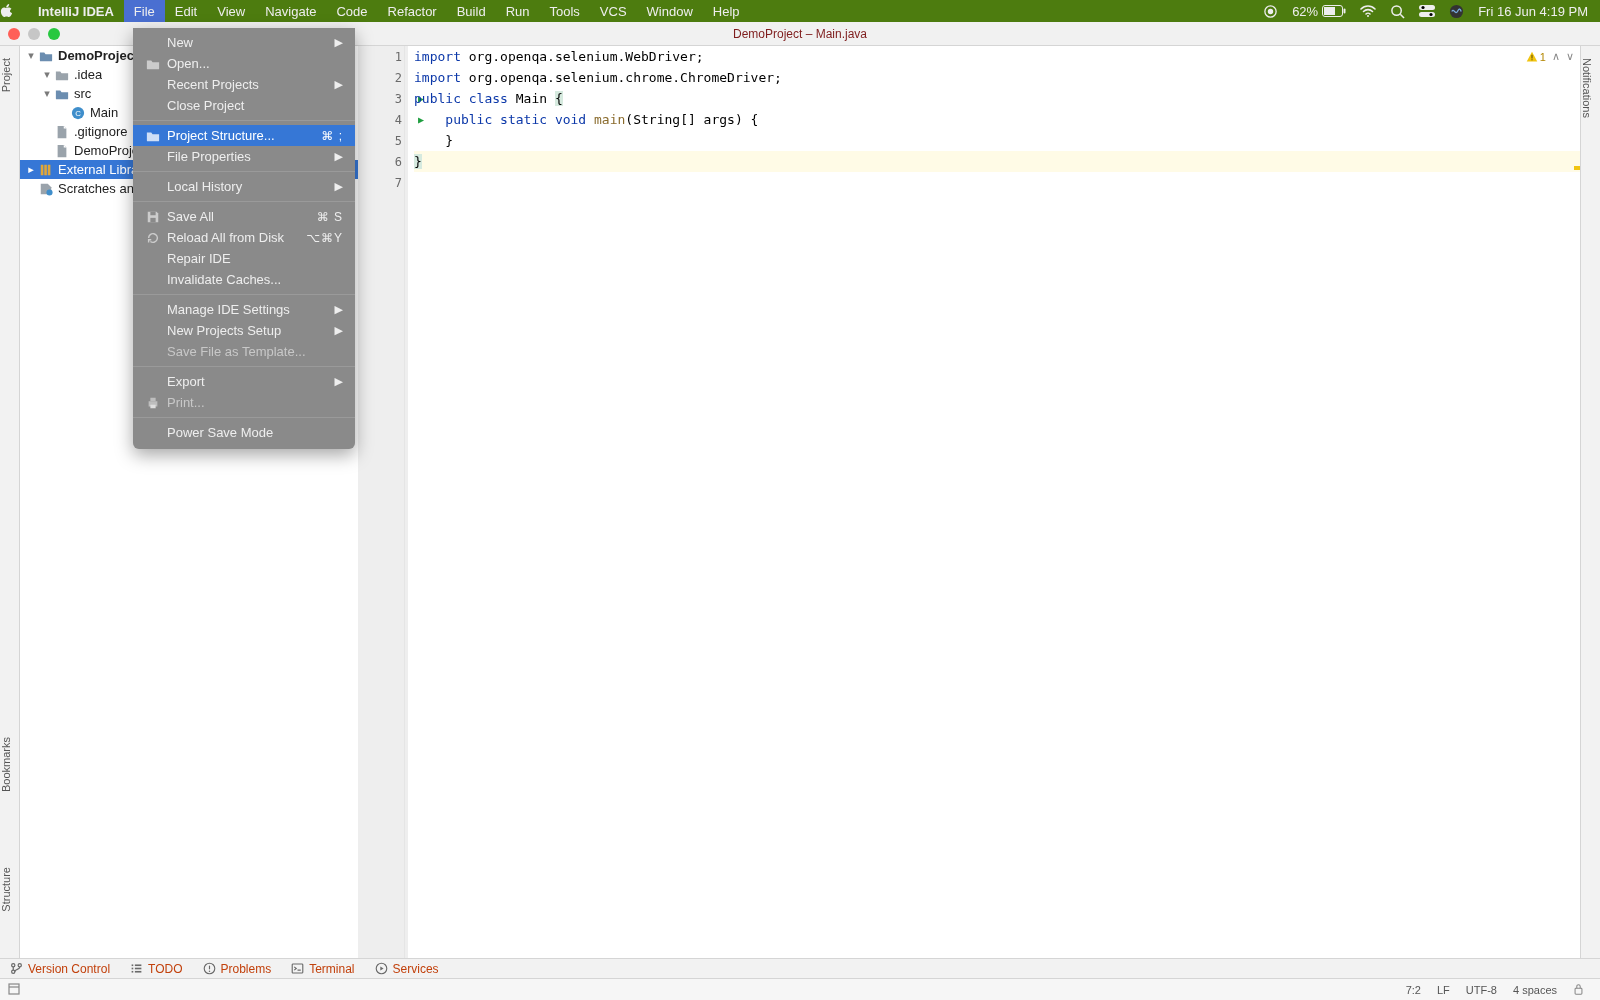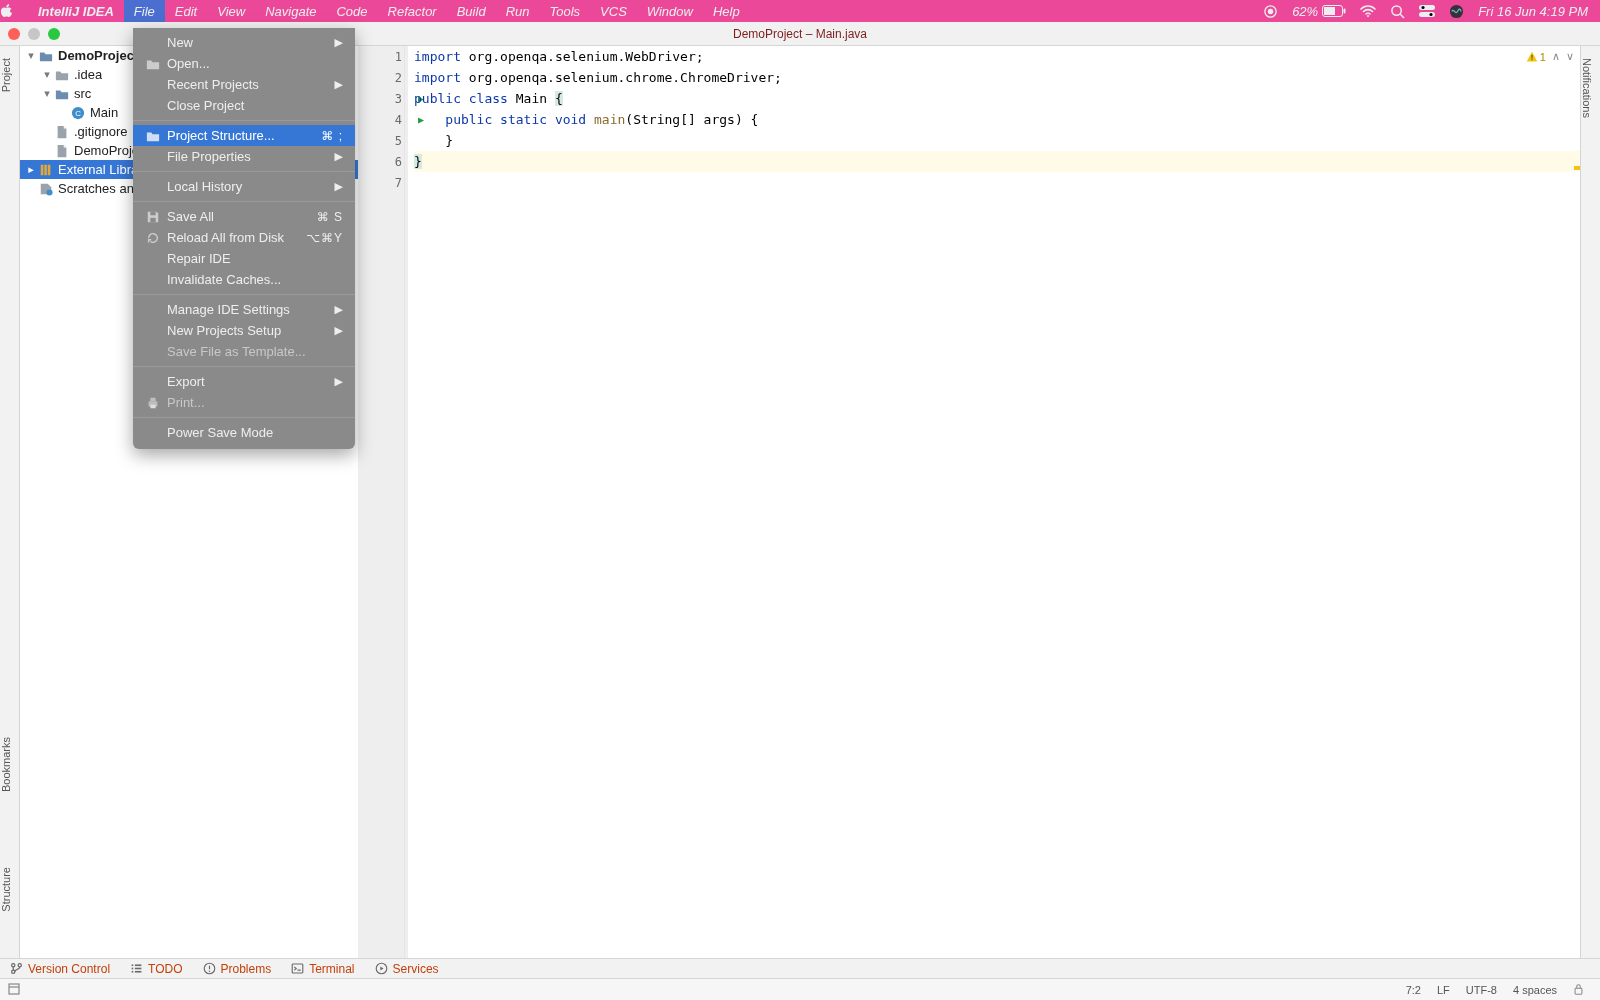--- a/index.html
+++ b/index.html
@@ -28,21 +28,21 @@
     --editor-bg:#ffffff;
     --gutter-bg:#ffffff;
     --gutter-line:#6a6a6a;
     --kw:#0c38a9;
     --id:#8a6b2d;
   }
   html,body{margin:0;padding:0;width:1600px;height:1000px;overflow:hidden;font-family:var(--ui);background:#eee;}
   *{box-sizing:border-box;}
 
   
-  .menubar{position:absolute;top:0;left:0;right:0;height:var(--menubar-h);background:#ec4899;color:#eee;display:flex;align-items:center;font-size:13px;font-style:italic;}
+  .menubar{position:absolute;top:0;left:0;right:0;height:var(--menubar-h);background:#4d7c0f;color:#eee;display:flex;align-items:center;font-size:13px;}
   .menubar .apple{width:28px;text-align:center;font-size:15px;}
   .appname{font-weight:700;padding:0 10px;}
   .menubar .m{padding:16px 10px;height:100%;display:flex;align-items:center;}
   .menubar .m.active{background:var(--appmenu-sel);}
   .spacer{flex:1;}
   .menubar .r{padding:0 7px;display:flex;align-items:center;gap:4px;}
   .menubar svg{display:block;}
 
   
   .titlebar{position:absolute;top:var(--menubar-h);left:0;right:0;height:var(--titlebar-h);background:#f1f1f1;border-bottom:1px solid #d5d5d5;display:flex;align-items:center;justify-content:center;color:#7f1d1d;font-size:12px;}

